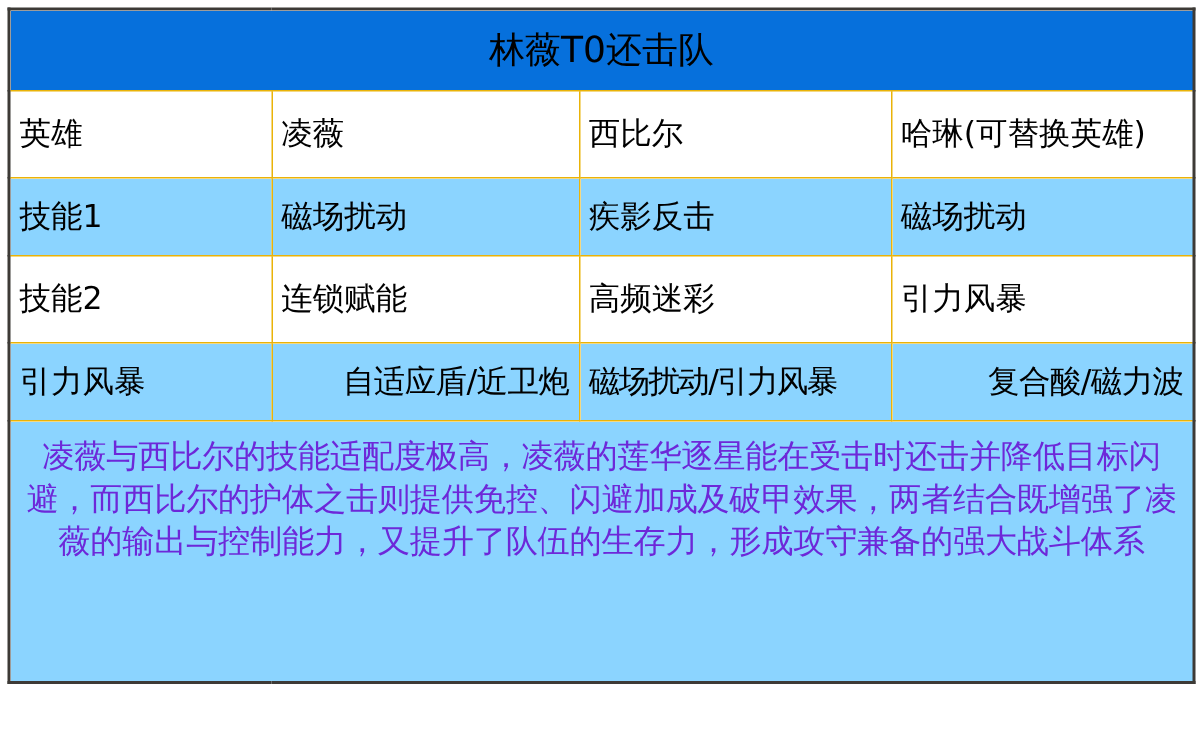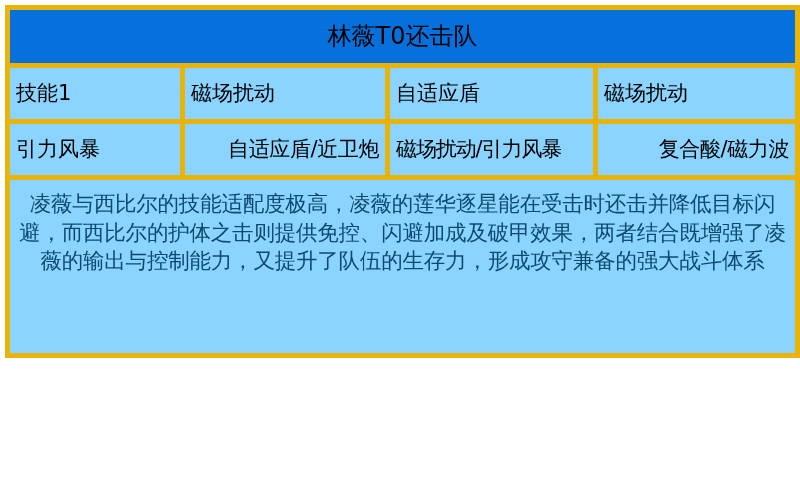--- a/index.html
+++ b/index.html
@@ -24,21 +24,21 @@
   }
 
   table.team-table {
     width: 790px;
     border-collapse: collapse;
     table-layout: fixed;
     border: 2px solid #3d3a36;
   }
 
   table.team-table td {
-    border: 5px solid #eab308;
+    border: 1px solid #eab308;
     padding: 0 6px;
     vertical-align: middle;
     color: #000000;
     font-size: 21px;
     line-height: 1.12;
     white-space: nowrap;
     overflow: hidden;
   }
 
   
@@ -75,21 +75,21 @@
   }
 
   
   tr.note-row td {
     background: #8bd4ff;
     height: 155px;
     padding: 10px 8px 8px 8px;
     vertical-align: top;
   }
   .note-text {
-    color: #0c4a6e;
+    color: #6d28d9;
     font-size: 21.5px;
     line-height: 1.33;
     text-align: center;
     white-space: normal;
     word-break: break-all;
     letter-spacing: -0.2px;
   }
 </style>
 </head>
 <body>
@@ -100,28 +100,40 @@
       <col class="c1">
         <col class="c2">
         <col class="c3">
         <col class="c4">
     </colgroup>
     <tbody>
       <tr class="title-row">
         <td colspan="4">林薇T0还击队</td>
       </tr>
 
+      <tr class="row-white first">
+        <td>英雄</td>
+        <td>凌薇</td>
+        <td>西比尔</td>
+        <td>哈琳(可替换英雄)</td>
+      </tr>
 
       <tr class="row-blue">
         <td>技能1</td>
         <td>磁场扰动</td>
-        <td>自适应盾</td>
+        <td>疾影反击</td>
         <td>磁场扰动</td>
       </tr>
 
+      <tr class="row-white">
+        <td>技能2</td>
+        <td>连锁赋能</td>
+        <td>高频迷彩</td>
+        <td>引力风暴</td>
+      </tr>
 
       <tr class="row-blue">
         <td>引力风暴</td>
         <td class="tight">自适应盾/近卫炮</td>
         <td class="tighter">磁场扰动/引力风暴</td>
         <td class="tight">复合酸/磁力波</td>
       </tr>
 
 
       <tr class="note-row">

